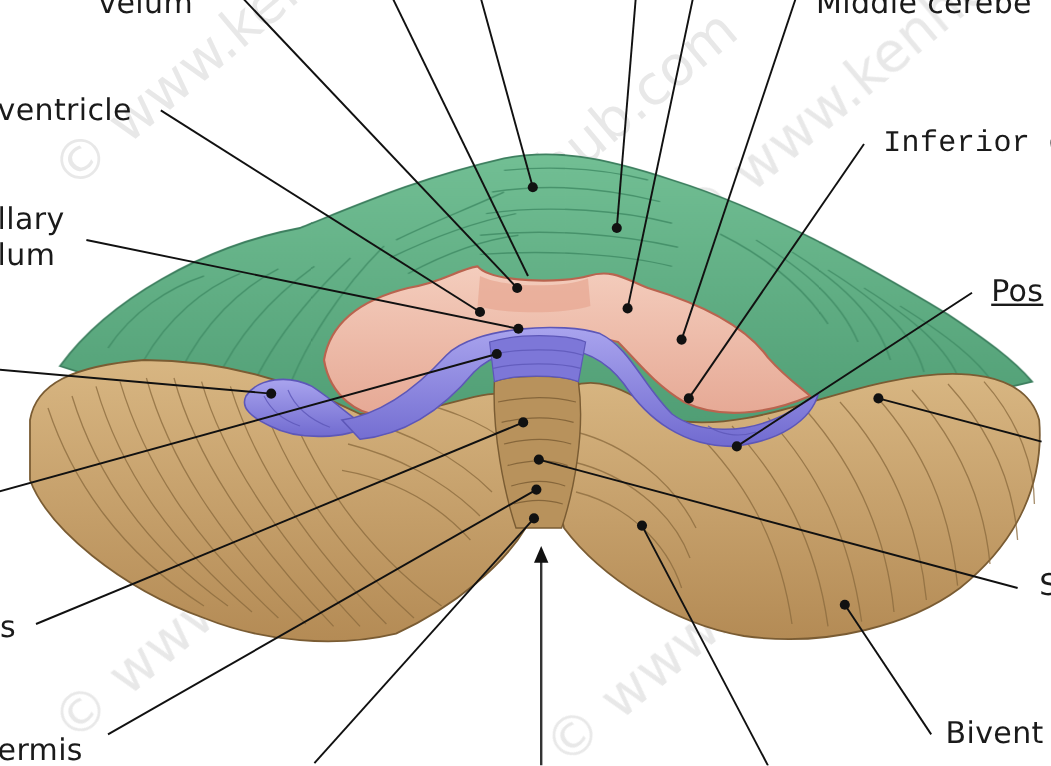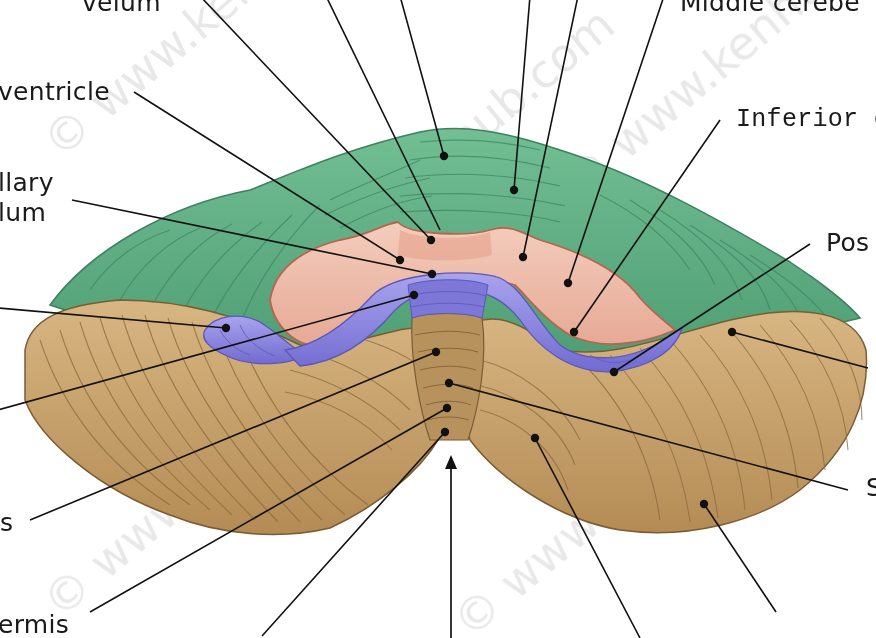--- a/index.html
+++ b/index.html
@@ -194,17 +194,18 @@
     </g>
   </svg>
 
   
   <div class="label" style="left:82px;top:-12px;">velum</div>
   <div class="label" style="left:680px;top:-12px;">Middle cerebe</div>
   <div class="label" style="left:-2px;top:77px;">ventricle</div>
   <div class="label" style="left:736px;top:105px;font-family:Liberation Mono, monospace;">Inferior ce</div>
   <div class="label" style="left:-2px;top:168px;">llary</div>
   <div class="label" style="left:-2px;top:198px;">lum</div>
-  <div class="label" style="left:826px;top:228px;">Pos</div>
+  <div class="label" style="left:826px;top:228px;text-decoration:underline;">Pos</div>
   <div class="label" style="left:0px;top:508px;">s</div>
   <div class="label" style="left:866px;top:473px;">S</div>
   <div class="label" style="left:-2px;top:610px;">ermis</div>
+  <div class="label" style="left:788px;top:596px;">Bivent</div>
 </div>
 
 </body></html>

